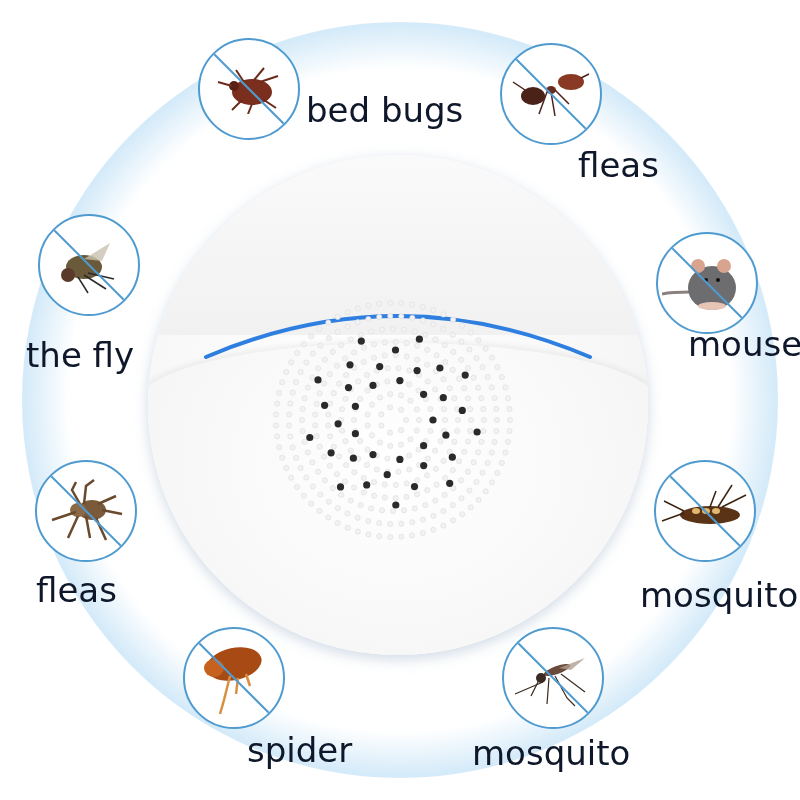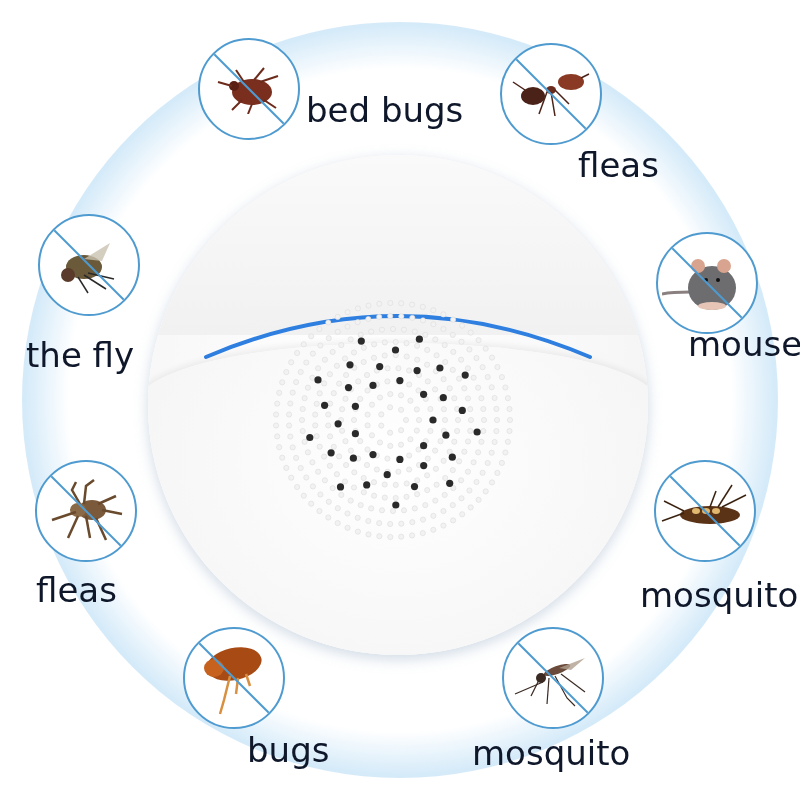--- a/index.html
+++ b/index.html
@@ -524,21 +524,21 @@
         <ellipse cx="20" cy="30" rx="10" ry="9" fill="#c6621e"></ellipse>
         <g stroke="#d89040" stroke-width="2.5" fill="none">
           <path d="M36 38 L30 62 L26 76"></path>
           <path d="M44 40 L42 56"></path>
           <path d="M52 36 L56 48"></path>
         </g>
       </svg>
   </div>
   <div class="strike"></div>
 </div>
-<div class="label" style="left:247px;top:730px">bugs</div>
+<div class="label" style="left:247px;top:730px">spider</div>
 
 <div class="badge" style="left:502px;top:627px">
   <div class="glyph">
     <svg width="80" height="60">
         <ellipse cx="44" cy="22" rx="14" ry="4" fill="#6a4a3a" transform="rotate(-20 44 22)"></ellipse>
         <path d="M46 20 L72 10 L58 22 Z" fill="#b0a090" opacity="0.8"></path>
         <circle cx="28" cy="30" r="5" fill="#3a2a22"></circle>
         <g stroke="#3a2a22" stroke-width="1.2" fill="none">
           <path d="M26 32 L18 48"></path>
           <path d="M30 34 L2 46"></path>

